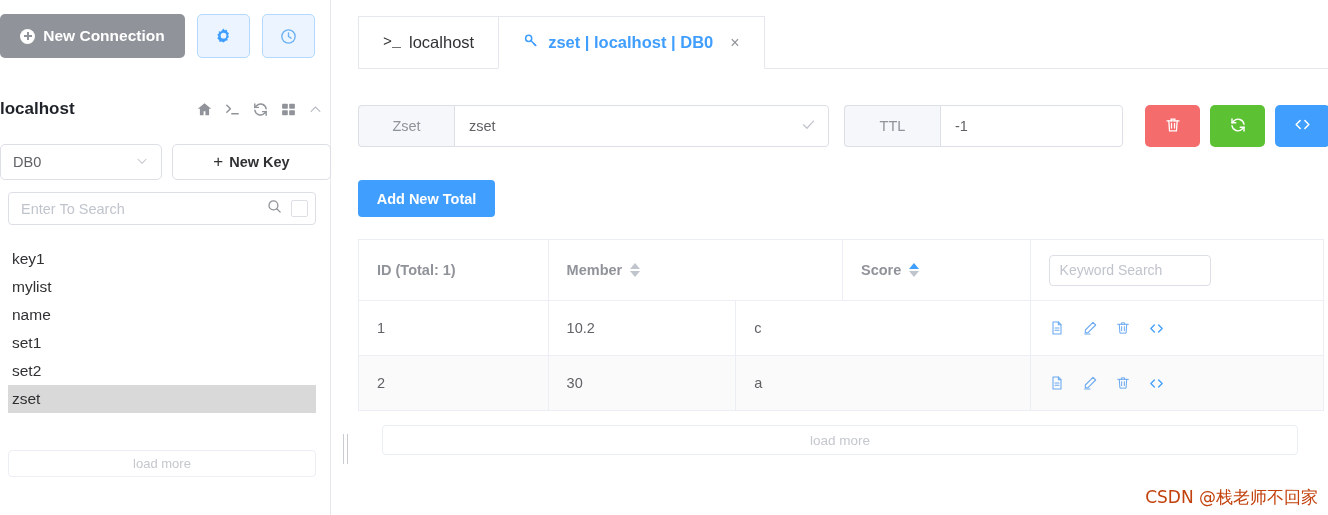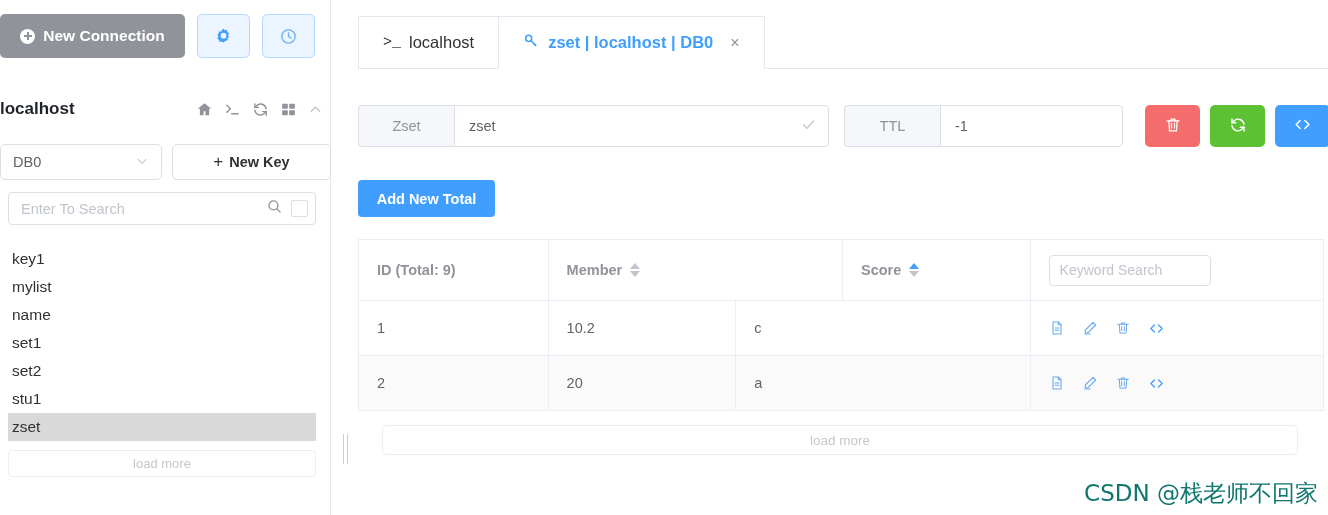--- a/index.html
+++ b/index.html
@@ -251,21 +251,21 @@
     position: absolute; left: 50px; top: 425px;
     width: 916px; height: 30px;
     border: 1px solid #ebeef5; border-radius: 4px; background: #fff;
     color: #c4c7cd; font-size: 13.5px; cursor: pointer;
     display: flex; align-items: center; justify-content: center;
     font-family: "Liberation Sans", sans-serif;
   }
 
   .watermark {
     position: absolute; right: 10px; bottom: 6px;
-    font-size: 23px; color: #0f766e;
+    font-size: 17px; color: #c2410c;
     font-family: "DejaVu Sans", sans-serif;
   }
 </style>
 </head>
 <body>
 
 <div class="app">
 
   <div class="sidebar">
 
@@ -355,21 +355,20 @@
       </span>
       <span class="chk-box"></span>
     </div>
 
     <div class="key-list">
         <div class="key-item">key1</div>
         <div class="key-item">mylist</div>
         <div class="key-item">name</div>
         <div class="key-item">set1</div>
         <div class="key-item">set2</div>
-        <div class="key-item">stu1</div>
         <div class="key-item sel">zset</div>
       </div>
 
     <button class="btn-load-more-side">load more</button>
   </div>
 
   <div class="splitter">
     <i></i>
     <i></i>
   </div>
@@ -453,21 +452,21 @@
           </span>
         </button>
       </div>
     </div>
 
     <button class="btn-add-line">Add New Total</button>
 
     <div class="tbl">
       <div class="tr head">
         <div class="td c1">
-          <span>ID (Total: 9)</span>
+          <span>ID (Total: 1)</span>
         </div>
         <div class="td c3">
           <span>Member</span>
           <span class="sorter">
             <i class="up"></i>
             <i class="dn"></i>
           </span>
         </div>
         <div class="td c2">
           <span>Score</span>
@@ -512,21 +511,21 @@
                   <svg width="17" height="17" viewBox="0 0 24 24" fill="none" stroke="#409eff" stroke-width="1.8" stroke-linecap="round" stroke-linejoin="round">
                     <path d="M9 7l-5 5 5 5"></path>
                     <path d="M15 7l5 5-5 5"></path>
                   </svg>
                 </span>
               </div>
             </div>
           </div>
           <div class="tr body alt">
             <div class="td c1">2</div>
-            <div class="td c2">20</div>
+            <div class="td c2">30</div>
             <div class="td c3">a</div>
             <div class="td c4">
               <div class="row-icons">
                 <span>
                   <svg width="16" height="16" viewBox="0 0 24 24" fill="none" stroke="#6aa9f0" stroke-width="1.6" stroke-linecap="round" stroke-linejoin="round">
                     <path d="M14 3H6v18h12V7l-4-4z"></path>
                     <path d="M14 3v4h4"></path>
                     <path d="M9 12h6M9 15.5h6"></path>
                   </svg>
                 </span>

